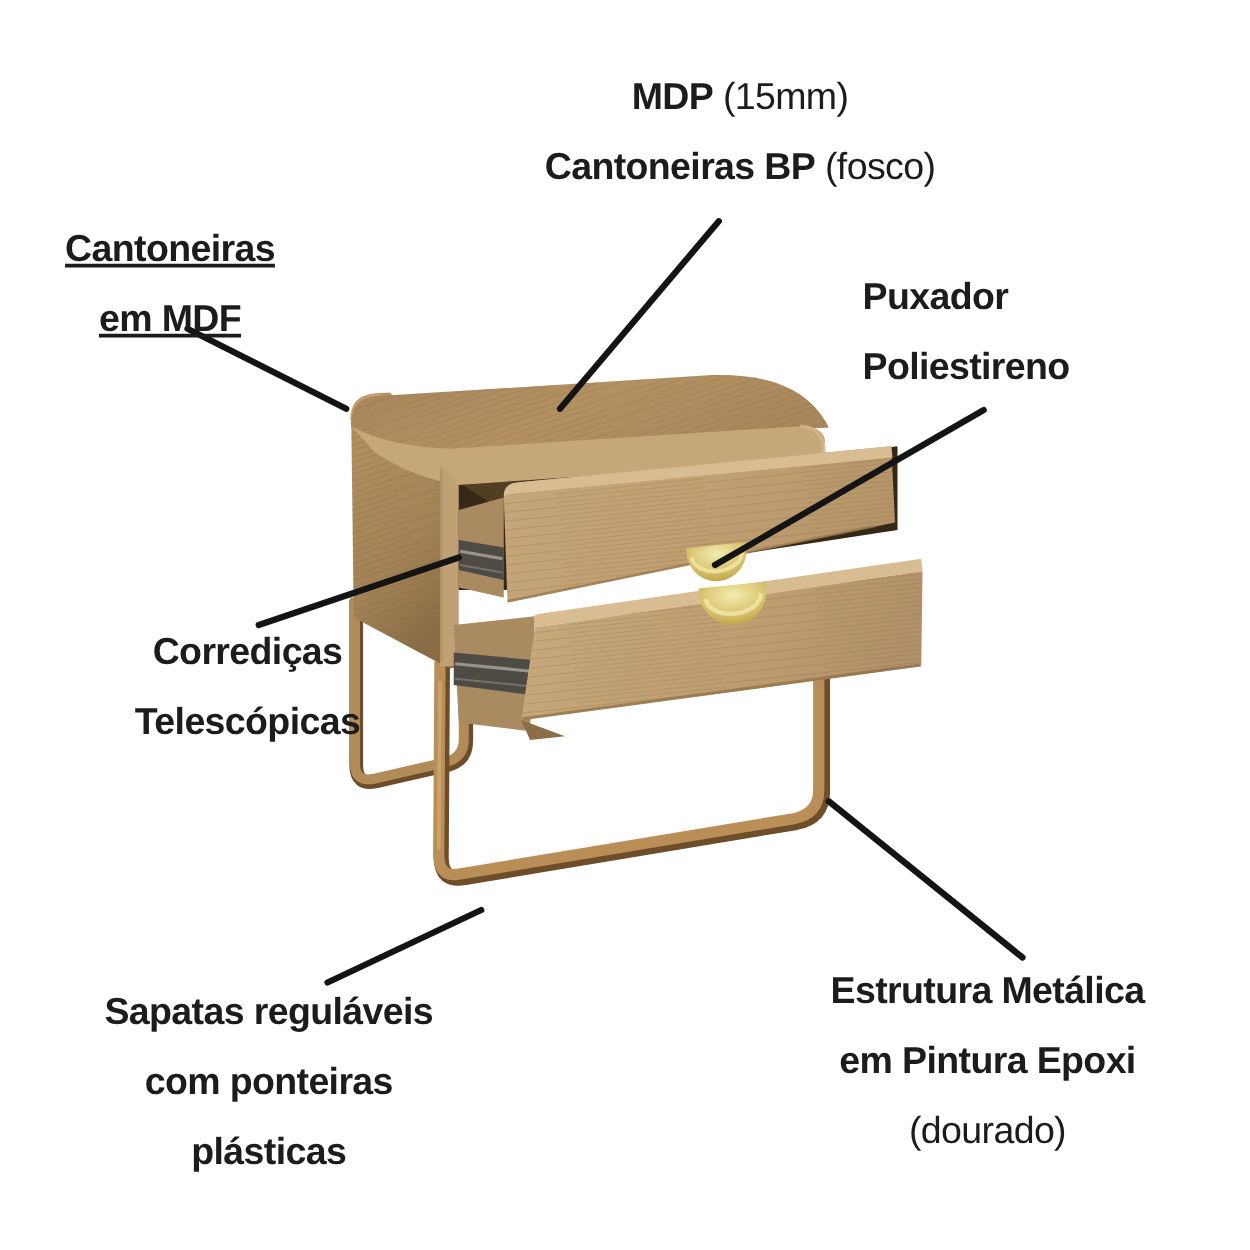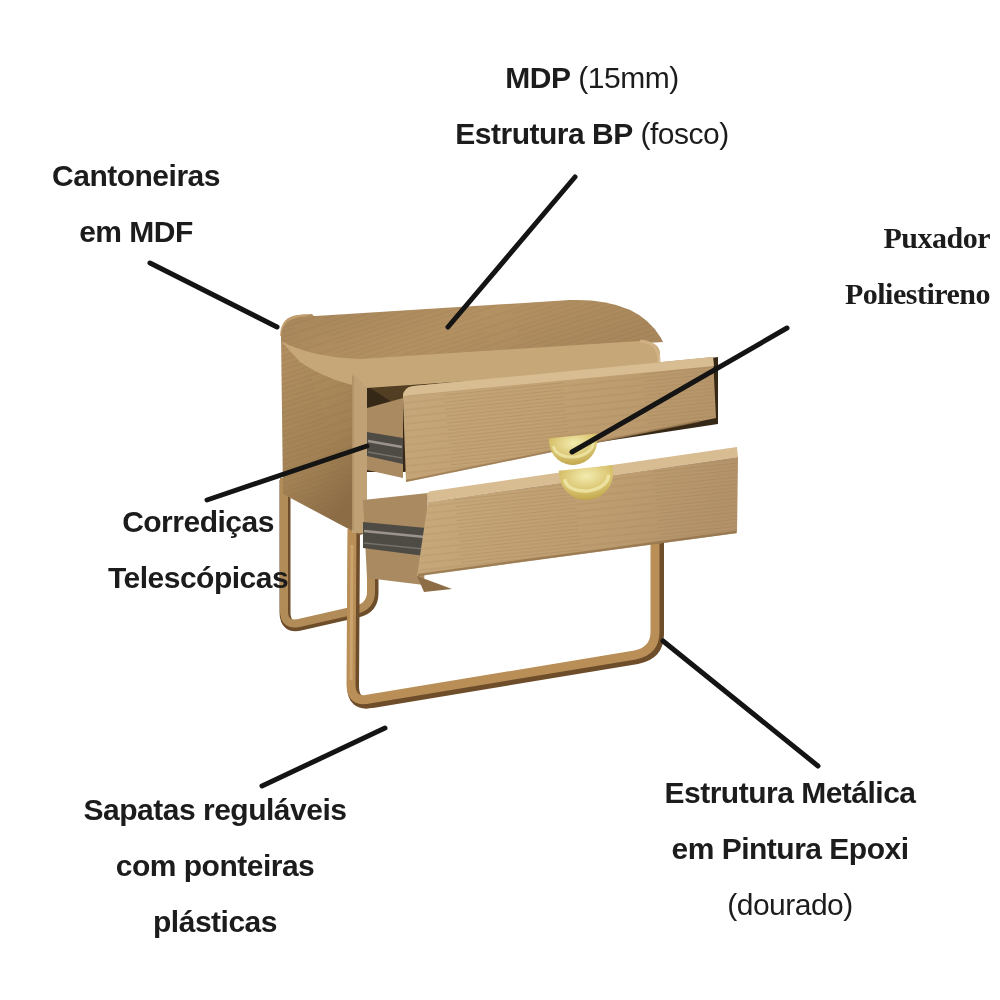--- a/index.html
+++ b/index.html
@@ -11,21 +11,21 @@
   .stage{position:absolute;left:0;top:0;width:1000px;height:1000px;}
   svg.scene{position:absolute;left:0;top:0;}
   .label{
     position:absolute;
     font-size:30px;line-height:56px;font-weight:700;
     letter-spacing:-0.5px;color:#1c1c1c;white-space:nowrap;
   }
   .label .reg{font-weight:400;}
   .label div{white-space:nowrap;}
   .ta-c{text-align:center;}
-  .ta-r{text-align:right;font-family:Liberation Serif, serif;}
+  .ta-r{}
 </style>
 </head>
 <body>
 
 <div class="stage">
 
   <svg class="scene" width="1000" height="1000" viewBox="0 0 1000 1000">
     <defs>
       <linearGradient id="gSide" x1="0" y1="0" x2="0.4" y2="1">
         <stop offset="0" stop-color="#b59264"></stop>
@@ -136,24 +136,24 @@
       <line x1="150" y1="263" x2="277" y2="327"></line>
       <line x1="787" y1="328" x2="572" y2="452"></line>
       <line x1="207" y1="500" x2="367" y2="446"></line>
       <line x1="262" y1="786" x2="385" y2="728"></line>
       <line x1="663" y1="641" x2="818" y2="766"></line>
     </g>
   </svg>
 
   <div class="label ta-c" style="left:342px;top:50px;width:500px;">
     <div><span>MDP</span><span class="reg"> (15mm)</span></div>
-    <div><span>Estrutura BP</span><span class="reg"> (fosco)</span></div>
+    <div><span>Cantoneiras BP</span><span class="reg"> (fosco)</span></div>
   </div>
 
-  <div class="label ta-c" style="left:0px;top:148px;width:272px;">
+  <div class="label ta-c" style="left:0px;top:172px;width:272px;text-decoration:underline;">
     <div><span>Cantoneiras</span></div>
     <div><span>em MDF</span></div>
   </div>
 
   <div class="label ta-r" style="left:690px;top:210px;width:300px;">
     <div><span>Puxador</span></div>
     <div><span>Poliestireno</span></div>
   </div>
 
   <div class="label ta-c" style="left:17px;top:494px;width:266px;margin-left:48px;">

